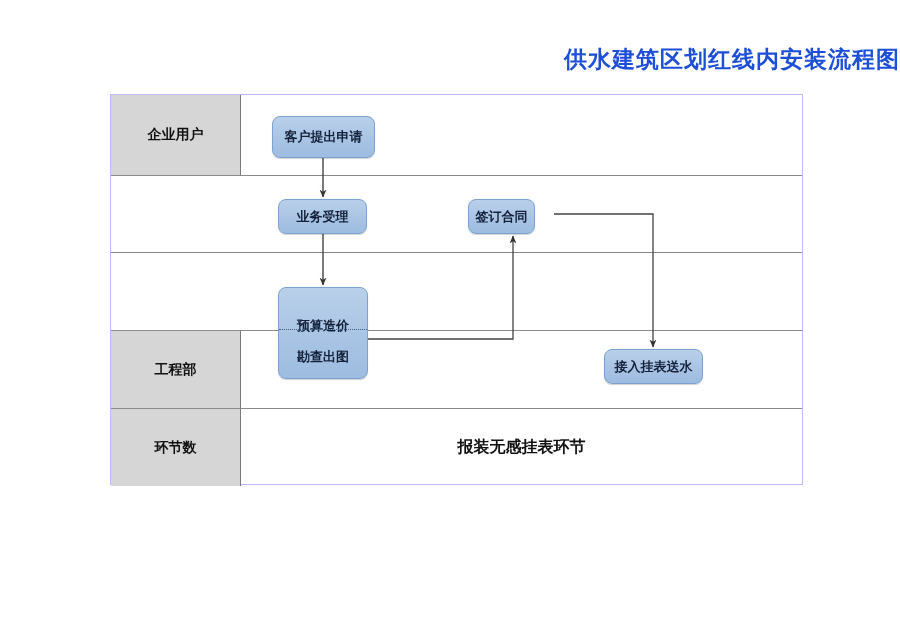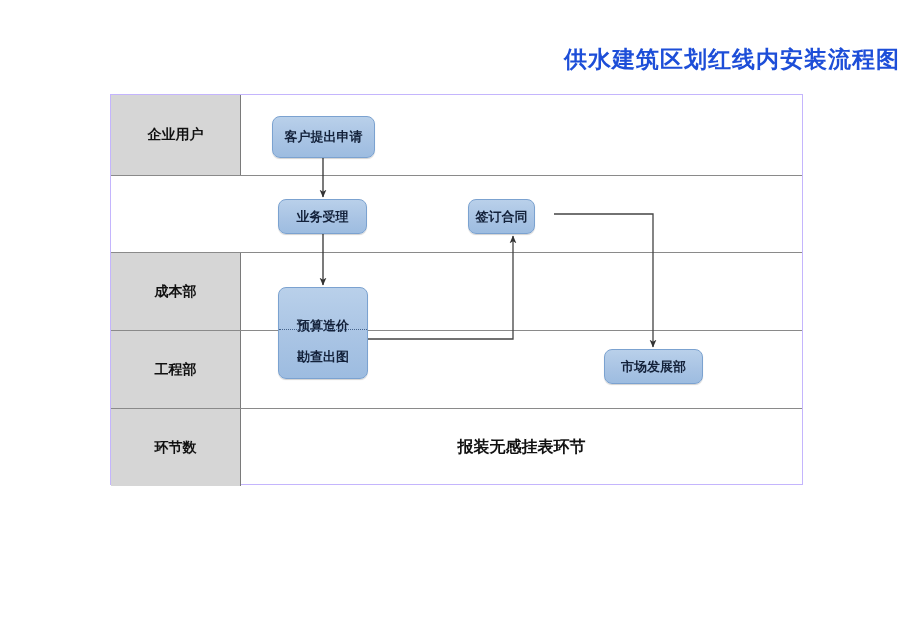--- a/index.html
+++ b/index.html
@@ -160,21 +160,20 @@
   <div class="lane-row" id="lane-row-0">
     <div class="lane-label">企业用户</div>
     <div class="lane-body"></div>
   </div>
 
   <div class="lane-row" id="lane-row-1">
     <div class="lane-body"></div>
   </div>
 
   <div class="lane-row" id="lane-row-2">
-    <div class="lane-label">成本部</div>
     <div class="lane-body"></div>
   </div>
 
   <div class="lane-row" id="lane-row-3">
     <div class="lane-label">工程部</div>
     <div class="lane-body"></div>
   </div>
 
   <div class="lane-row" id="lane-row-4">
     <div class="lane-label">环节数</div>
@@ -206,13 +205,13 @@
 
 <div class="node" id="node-contract">签订合同</div>
 
 <div class="node stacked" id="node-budget">
   <span class="node-text-top">预算造价</span>
   <span class="node-text-bottom">勘查出图</span>
 </div>
 
 <div id="stacked-divider"></div>
 
-<div class="node" id="node-meter">市场发展部</div>
+<div class="node" id="node-meter">接入挂表送水</div>
 
 </body></html>

